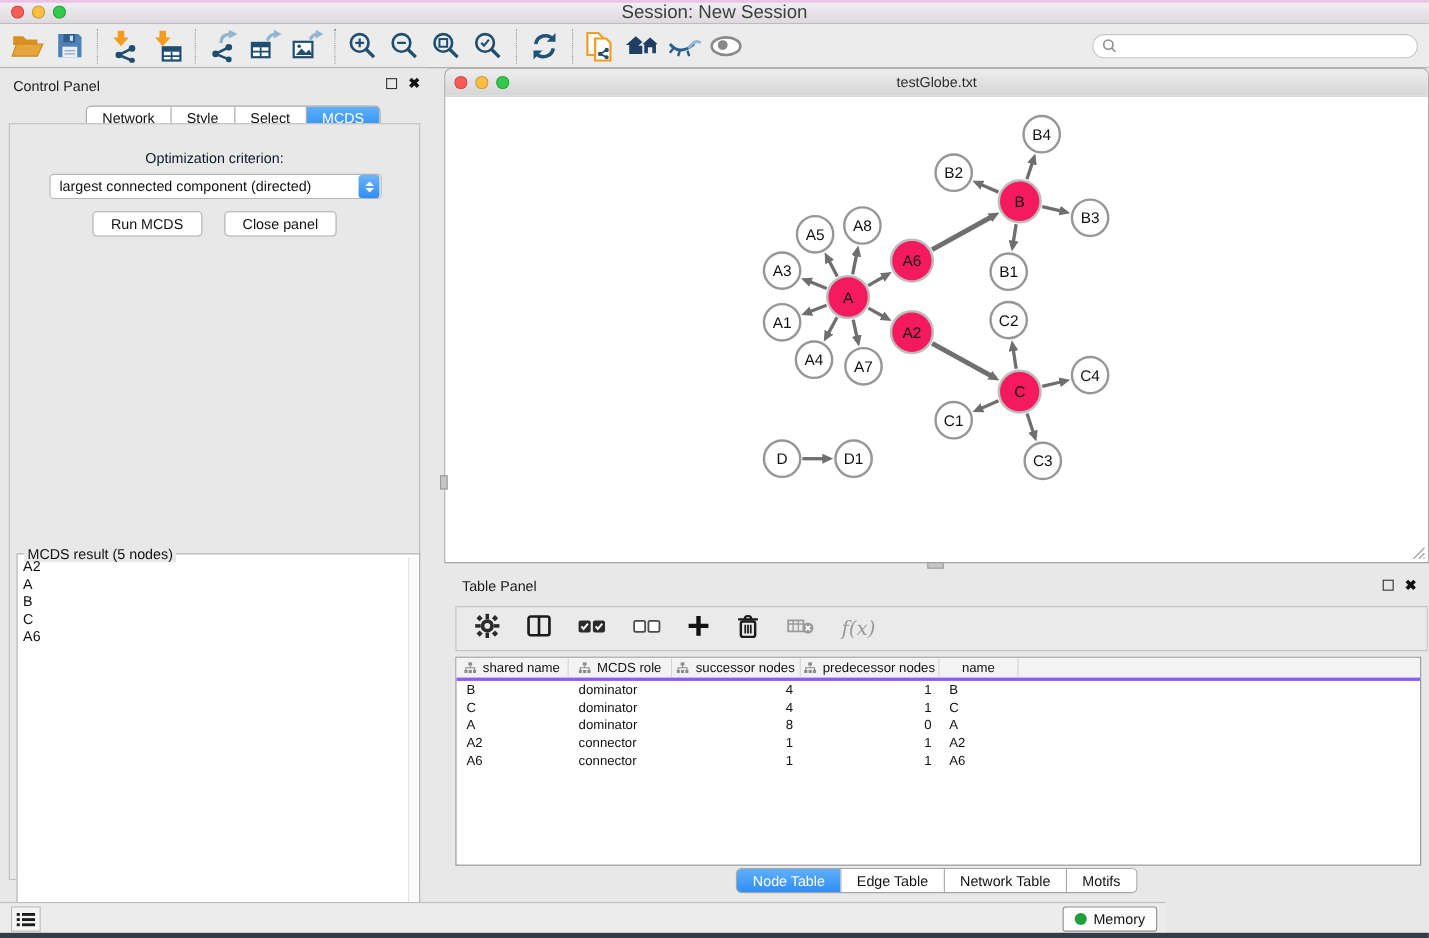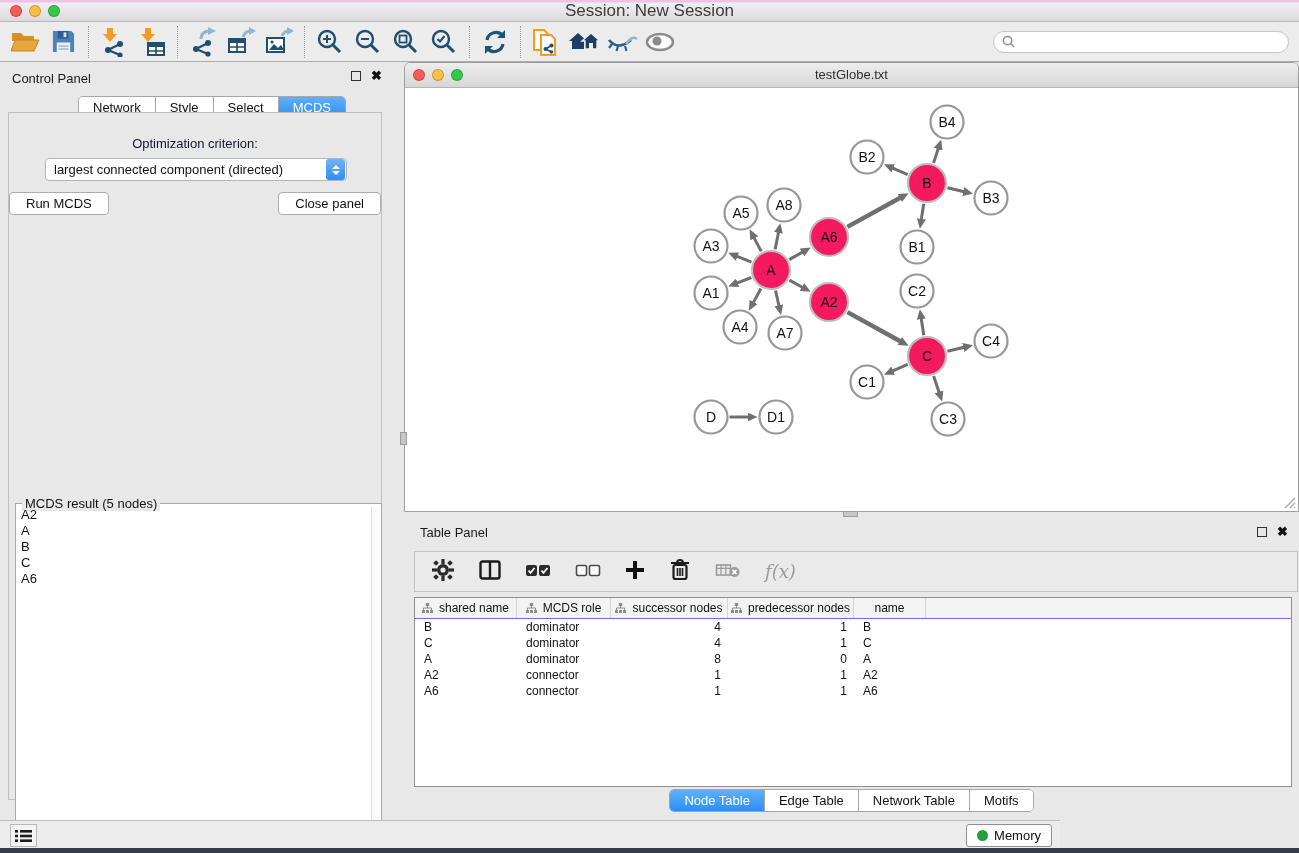--- a/index.html
+++ b/index.html
@@ -43,21 +43,21 @@
     border:1px solid #bfbfbf; background:#e8e8e8; }
   #opt-label { position:absolute; left:0; right:0; top:23px; text-align:center; font-size:13px; color:#0f172a; }
   #criterion { position:absolute; left:36px; top:45px; width:302px; height:23px; background:#fff;
     border:1px solid #b5b5b5; border-radius:4px; display:flex; align-items:center; }
   #criterion .val { flex:1; font-size:13px; padding-left:8px; color:#111; white-space:nowrap; }
   #criterion .stepper { width:19px; height:21px; margin-right:1px; border-radius:3px;
     background:linear-gradient(180deg,#6cb4f9,#2f8df4); display:flex; flex-direction:column;
     align-items:center; justify-content:center; gap:2px; }
   .chev-up { width:0; height:0; border-left:4px solid transparent; border-right:4px solid transparent; border-bottom:4px solid #fff; }
   .chev-dn { width:0; height:0; border-left:4px solid transparent; border-right:4px solid transparent; border-top:4px solid #fff; }
-  #cp-buttons { position:absolute; left:0; right:0; top:79px; display:flex; justify-content:space-between; gap:20px; }
+  #cp-buttons { position:absolute; left:0; right:0; top:79px; display:flex; justify-content:center; gap:20px; }
   .btn { background:#fff; border:1px solid #adadad; border-radius:4px; font-size:13px; padding:3px 16px; color:#111; }
 
   #mcds-box { position:absolute; left:6px; top:390px; width:367px; height:340px;
     border:1px solid #a9a9a9; background:#fff; }
   #mcds-legend { position:absolute; left:6px; top:-8px; background:#e8e8e8; padding:0 3px; font-size:13px; color:#111; }
   #mcds-list { position:absolute; left:1px; top:3px; right:11px; bottom:1px; overflow:hidden; }
   #mcds-list div { font-size:13px; line-height:16px; padding-left:4px; color:#111; }
   #mcds-scroll { position:absolute; right:1px; top:3px; bottom:1px; width:9px; background:#fbfbfb; border-left:1px solid #e2e2e2; }
 
   
@@ -71,21 +71,21 @@
   .divider-nub { background:#c6c6c6; border:1px solid #9c9c9c; }
 
   
   #tp-title { left:420px; top:525px; }
   #tp-icons { left:auto; right:11px; top:527px; }
   #table-toolbar { left:414px; top:551px; width:884px; height:41px; background:#eaeaea;
     border:1px solid #c2c2c2; display:flex; align-items:center; gap:24px; padding-left:16px; }
   .fx { font-family:"DejaVu Serif", serif; font-style:italic; font-size:18px; color:#9a9a9a; }
 
   #node-table { left:414px; top:597px; width:878px; height:190px; background:#fff; border:1px solid #8f8f8f; }
-  #tbl-header { display:flex; height:21px; background:#f3f3f3; border-bottom:1px solid #8b5cf6; }
+  #tbl-header { display:flex; height:21px; background:#f3f3f3; border-bottom:3px solid #8b5cf6; }
   .hcell { display:flex; align-items:center; justify-content:center; gap:6px; font-size:12px; color:#111;
     border-right:1px solid #d5d5d5; overflow:hidden; }
   .hcell:last-child { border-right:none; }
   .trow { display:flex; height:16px; align-items:center; }
   .tcell { font-size:12px; color:#111; overflow:hidden; white-space:nowrap; }
   .al { padding-left:9px; text-align:left; } .ar { padding-right:7px; text-align:right; }
 
   #bottom-tabs { left:404px; top:789px; width:895px; display:flex; justify-content:center; }
 
   

